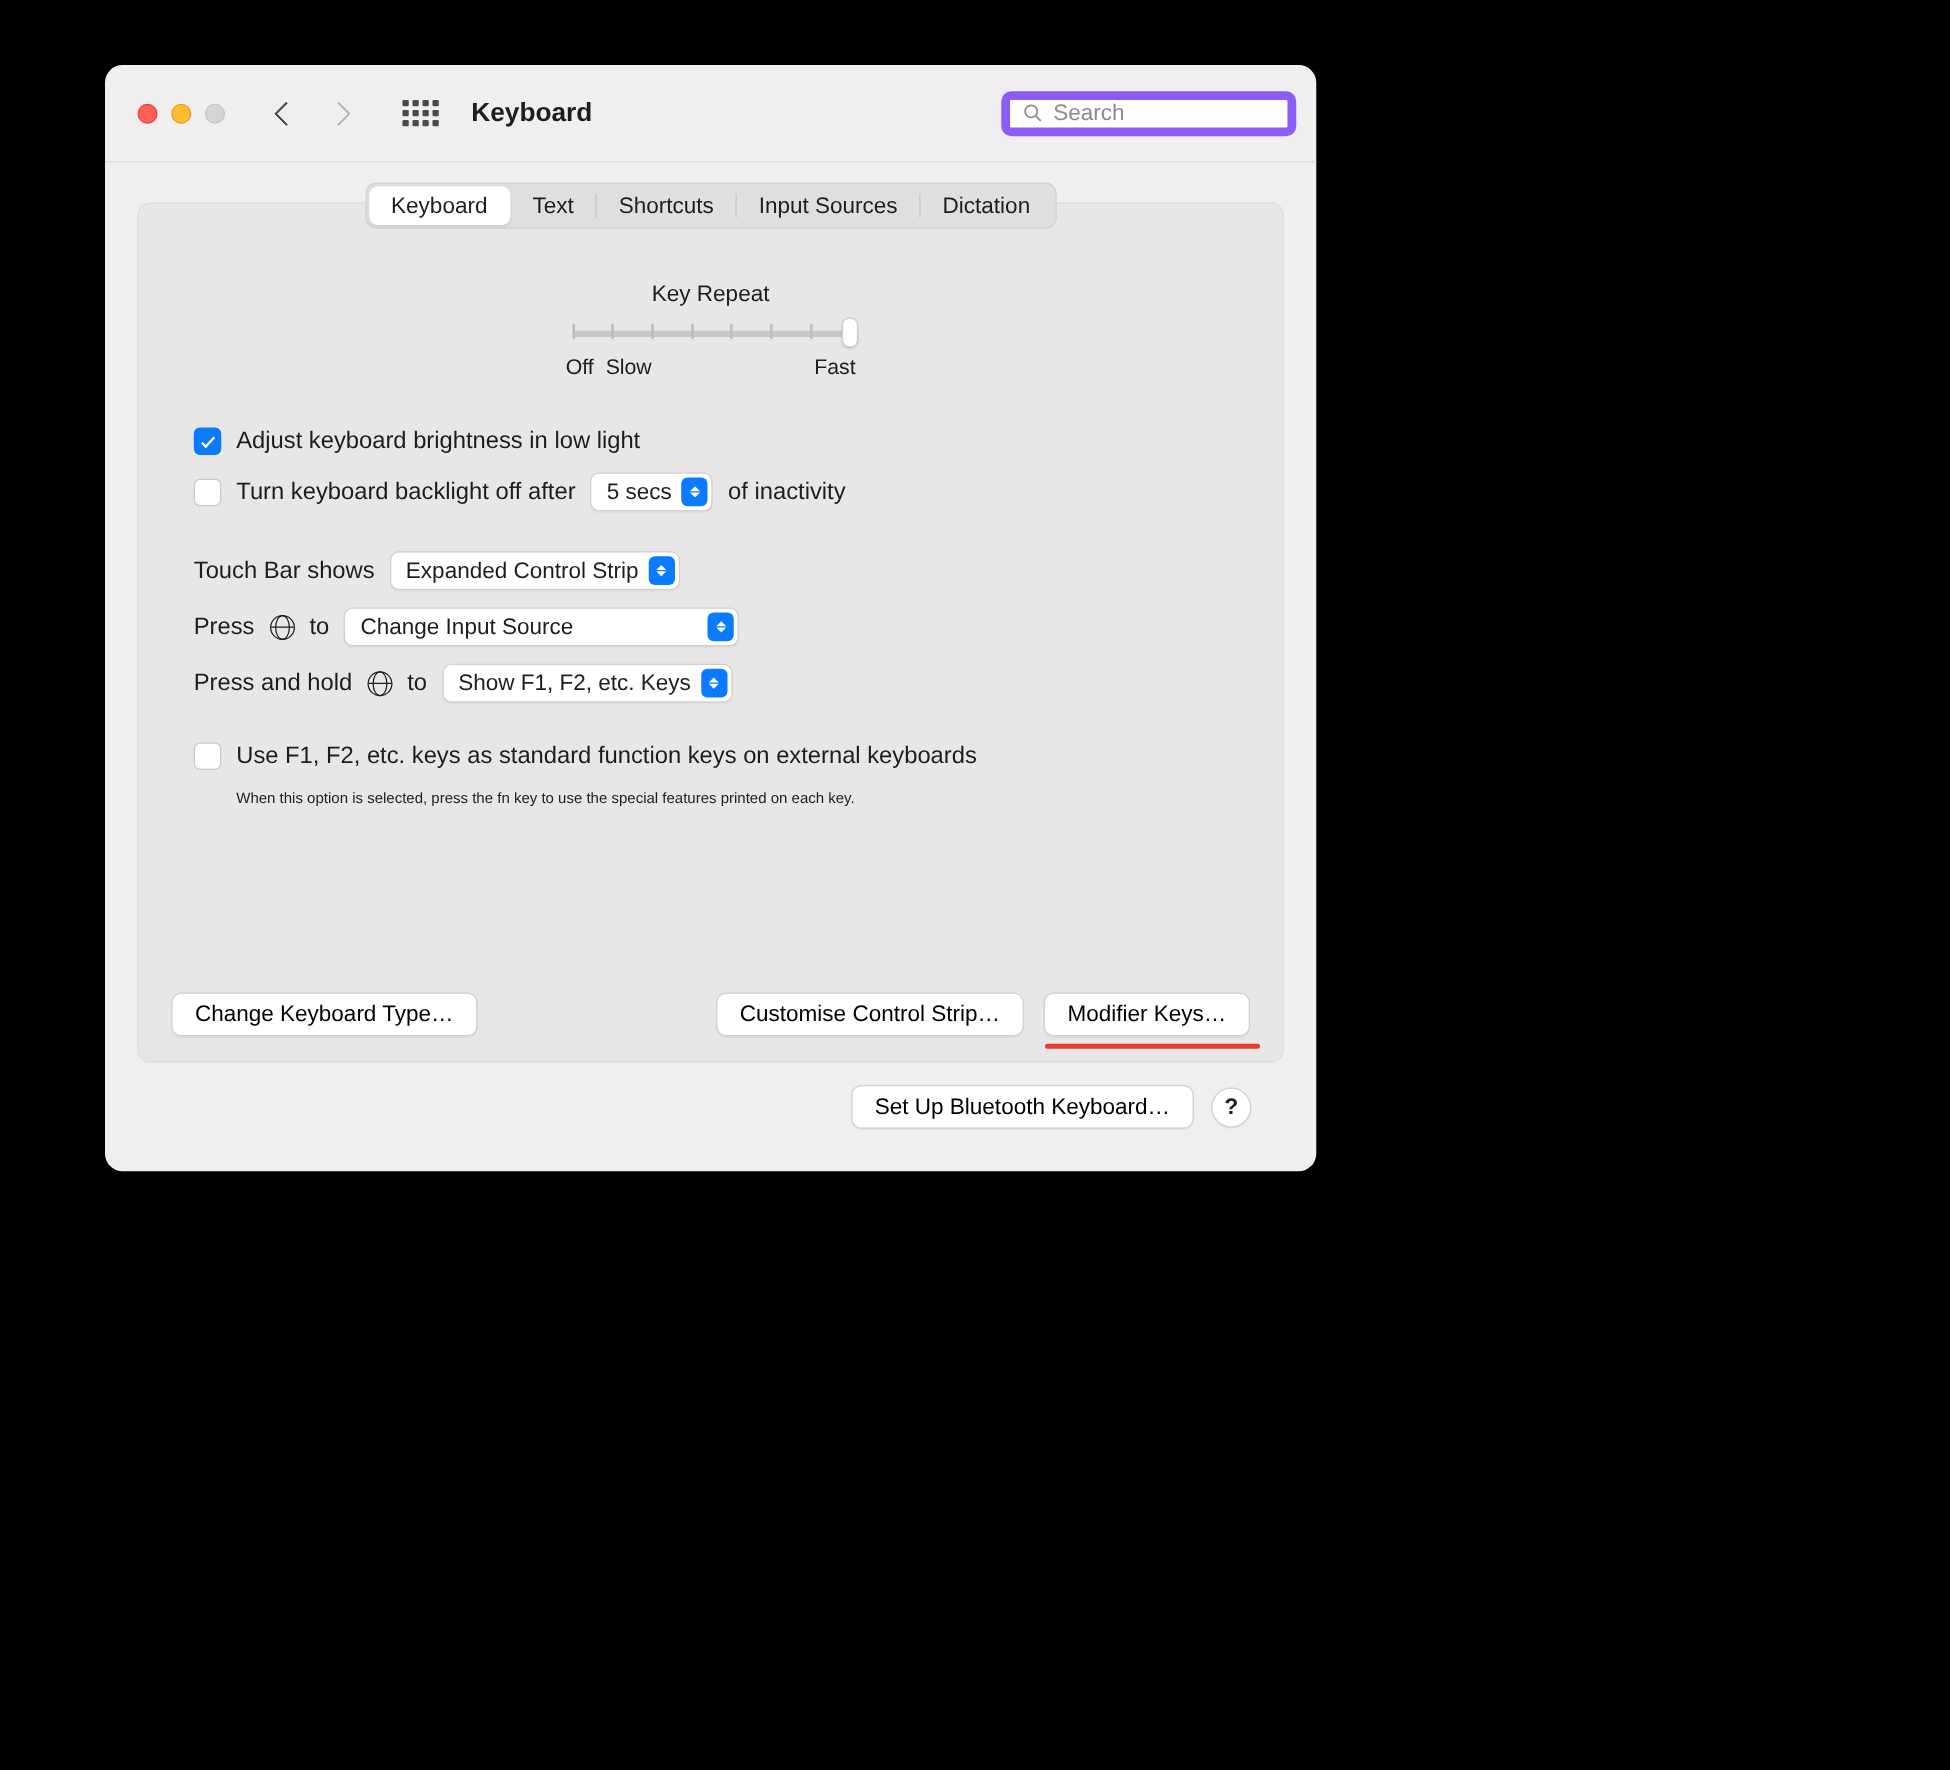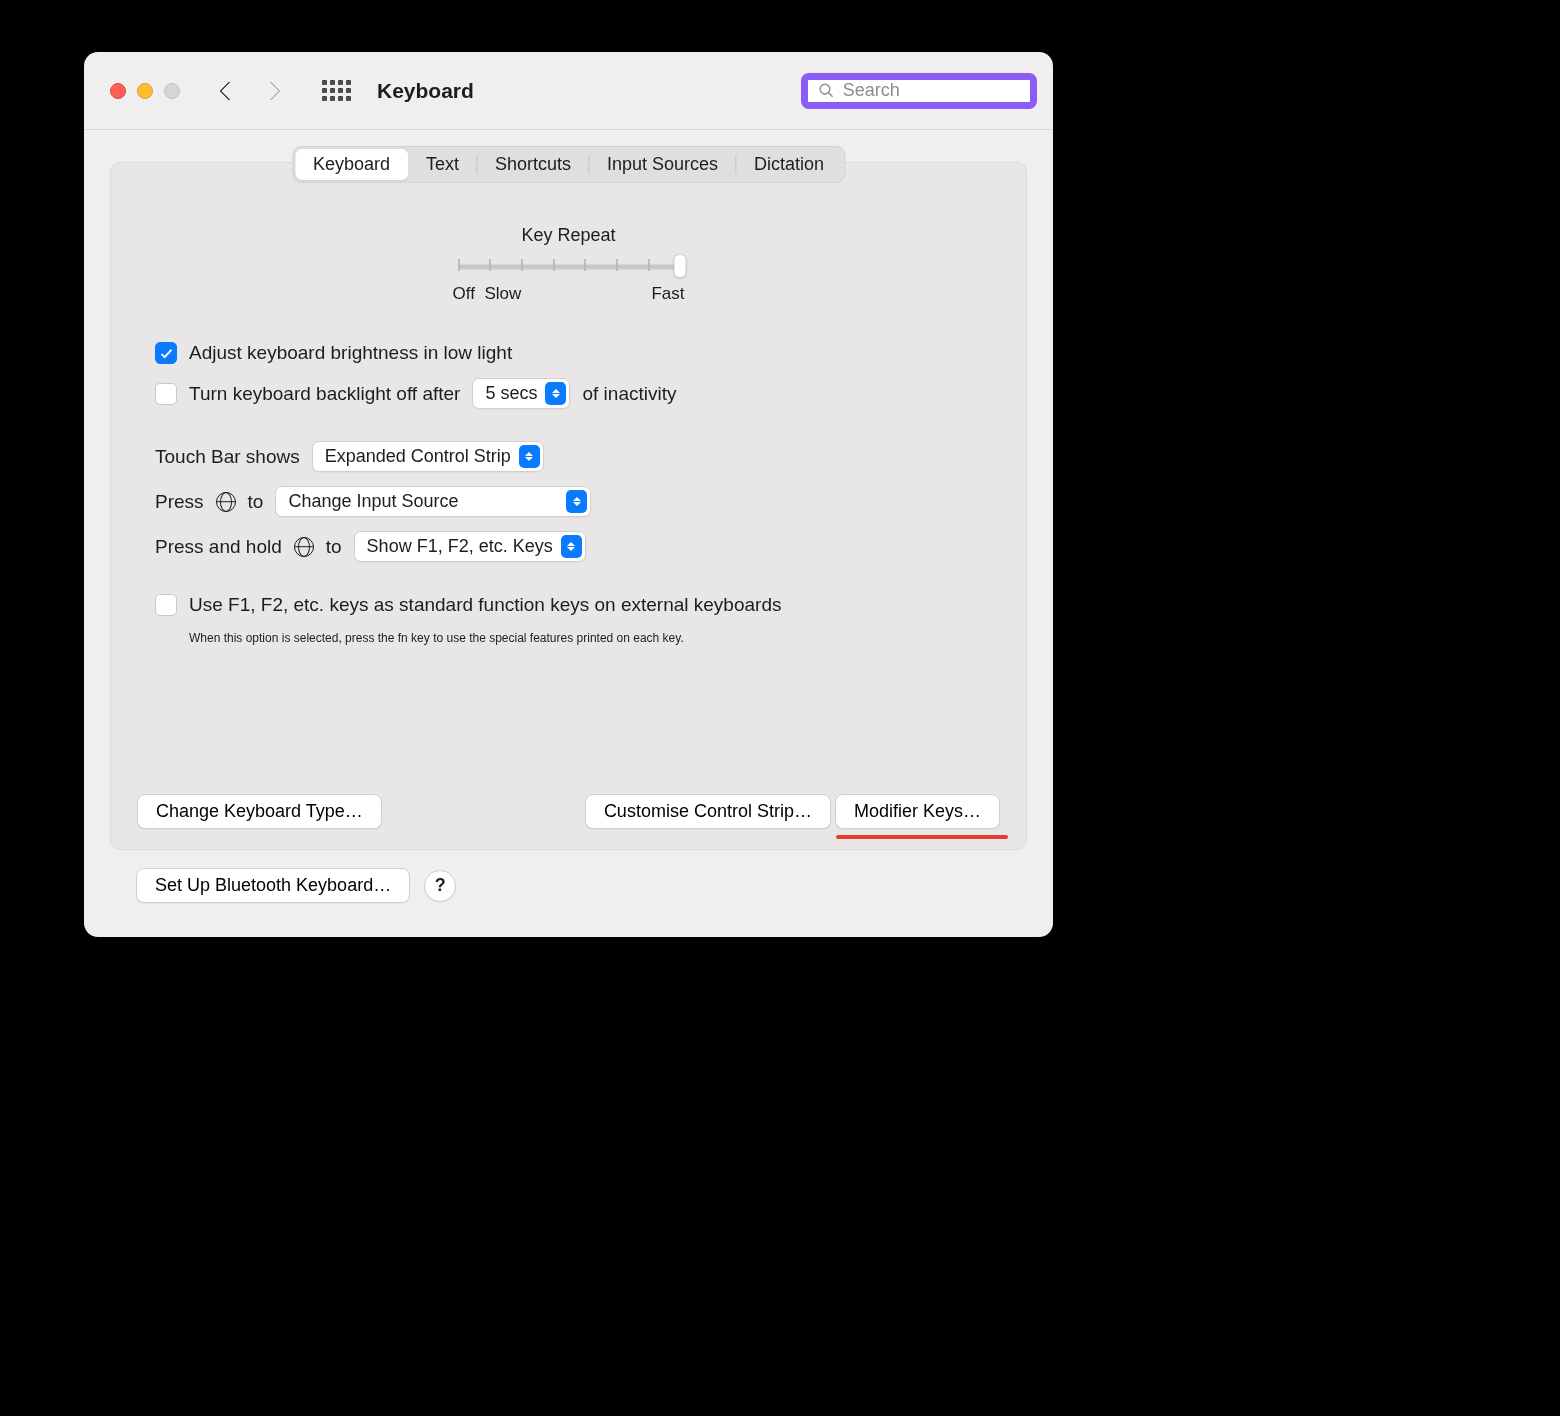--- a/index.html
+++ b/index.html
@@ -154,34 +154,34 @@
     display:inline-block; width:20px; height:20px; border:1.8px solid #1d1d1f; border-radius:50%;
     position:relative; vertical-align:-3px;
   }
   .globe::before { content:""; position:absolute; left:0; right:0; top:50%; height:1.6px; background:#1d1d1f; transform:translateY(-50%); }
   .globe::after { content:""; position:absolute; top:-1px; bottom:-1px; left:50%; width:10px; border:1.6px solid #1d1d1f; border-radius:50%; transform:translateX(-50%); }
   .hint { font-size:12px; color:#1d1d1f; margin-left:34px; margin-top:2px; line-height:1.4; max-width:760px; }
   .section-gap { height:18px; }
 
   .panel-footer {
     position:absolute; left:26px; right:26px; bottom:20px;
-    display:flex; gap:4px;
+    display:flex; gap:16px;
   }
   .btn {
     background:#fff; border:1px solid #d1cfcf; border-radius:8px;
     padding:6px 18px; font-size:18px;
     box-shadow:0 1px 1px rgba(0,0,0,.05);
   }
   .spacer { flex:1; }
   .underline {
     position:absolute; height:4px; border-radius:3px;
   }
 
   .window-footer {
-    display:flex; align-items:center;
+    display:flex; justify-content:flex-end; align-items:center;
     gap:14px; padding:18px 26px 0;
   }
   .help {
     width:32px; height:32px; border-radius:50%;
     background:#fff; border:1px solid #d1cfcf;
     display:flex; align-items:center; justify-content:center;
     font-weight:600; font-size:18px;
     box-shadow:0 1px 1px rgba(0,0,0,.05);
   }
 </style>

